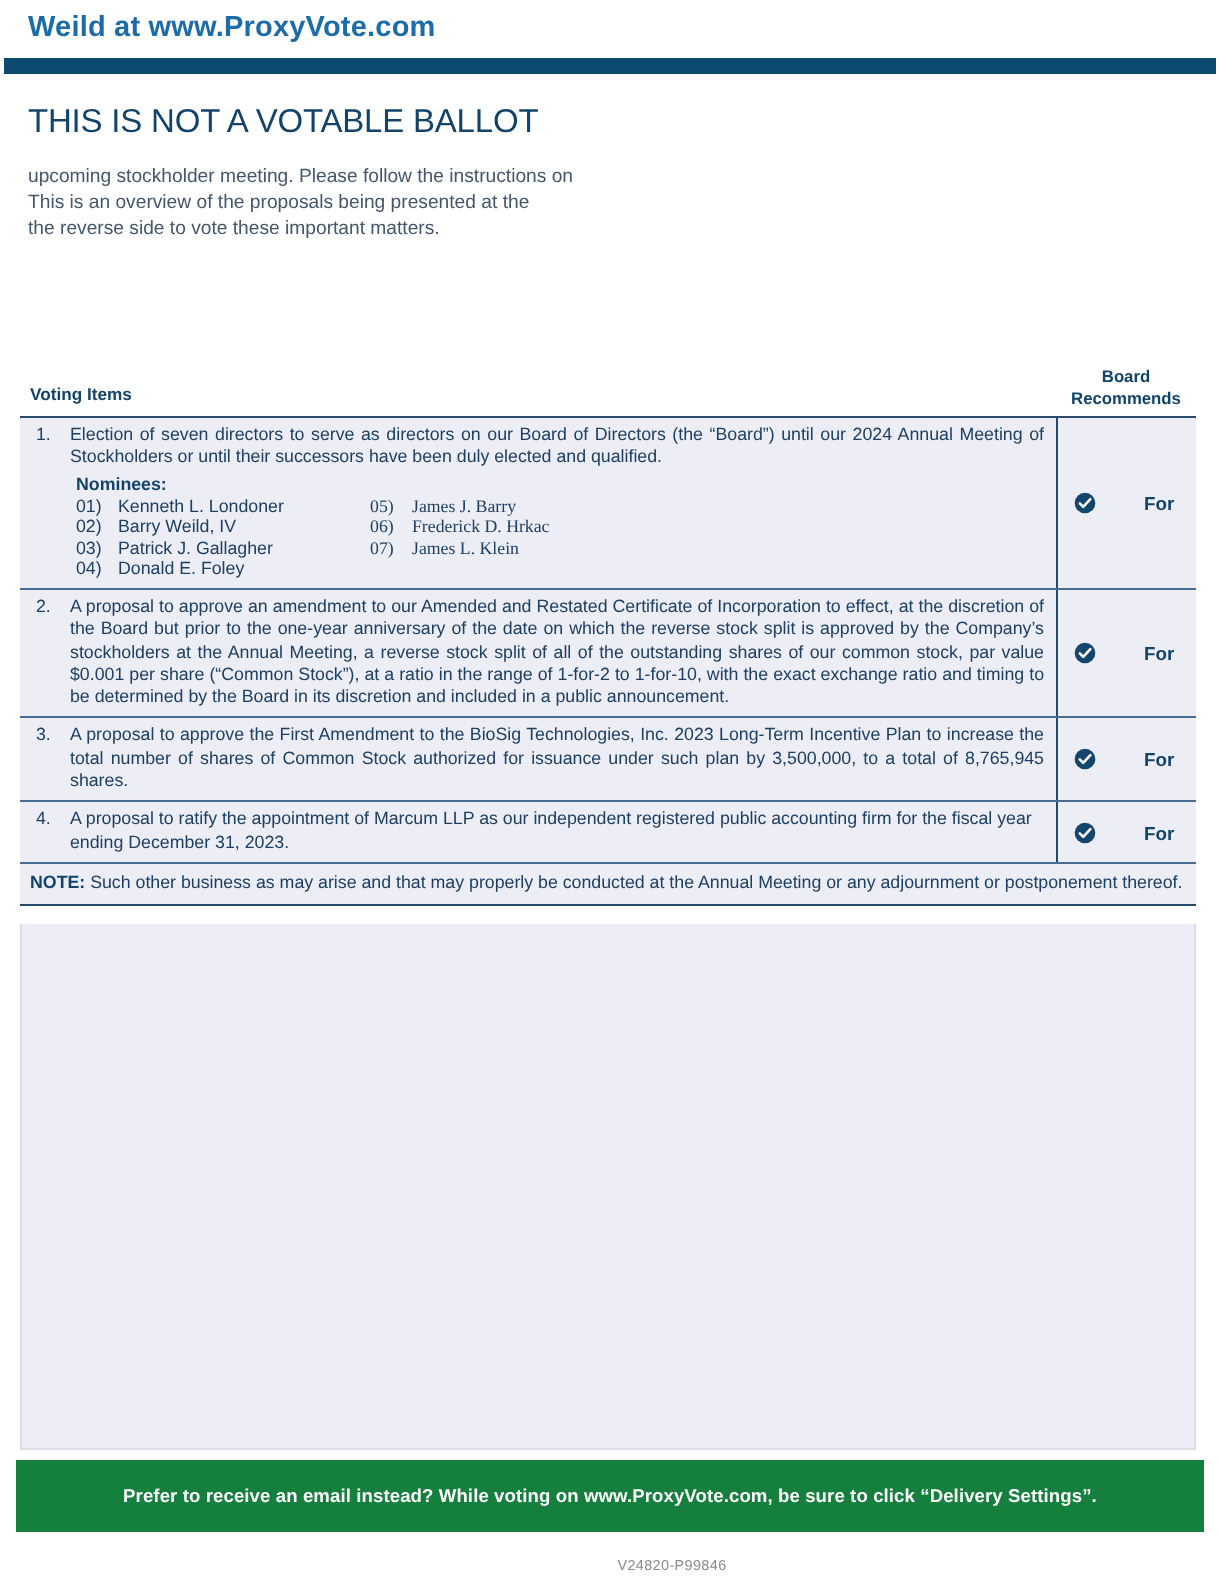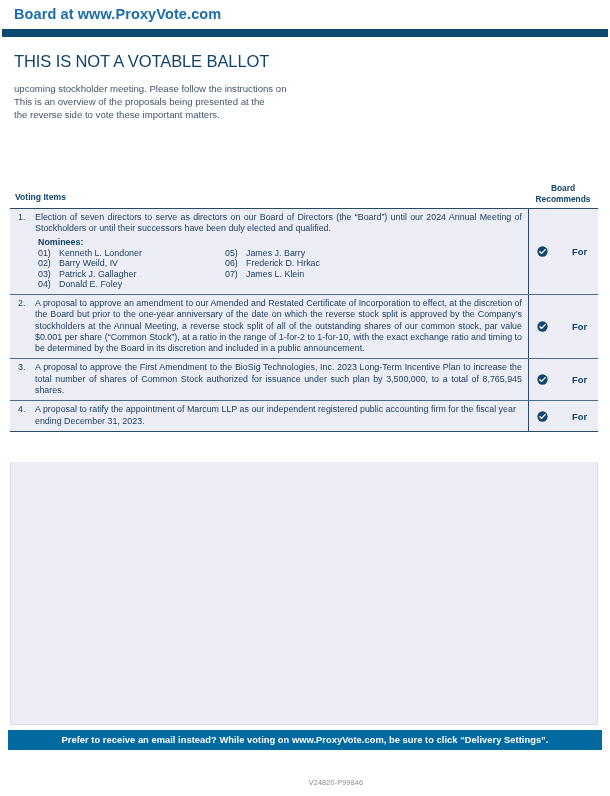--- a/index.html
+++ b/index.html
@@ -156,26 +156,25 @@
   .nominees-label {
     font-size: 8.9px;
     font-weight: bold;
     color: #12436b;
     margin: 2px 0 1px 23px;
   }
 
   .nominee-grid {
     margin-left: 23px;
     display: flex;
-    gap: 40px;
   }
   .nom-col {
     display: block;
   }
-  .nom-col.col2 { margin-left: 18px; }
+  .nom-col.col2 { margin-left: 18px; font-family: Liberation Serif, serif; }
   .nom-item {
     font-size: 8.9px;
     line-height: 10.6px;
     color: #1c3f63;
     white-space: nowrap;
     display: flex;
   }
   .nom-id {
     flex: 0 0 21px;
   }
@@ -232,22 +231,22 @@
     border: 1px solid #dcdce8;
     border-top: none;
   }
 
   
   .footer-bar {
     position: absolute;
     left: 8px;
     top: 730px;
     width: 594px;
-    height: 20px;
-    background: #0369a1;
+    height: 36px;
+    background: #15803d;
     display: flex;
     align-items: center;
     justify-content: center;
   }
   .footer-bar .footer-text {
     font-size: 9.3px;
     font-weight: bold;
     color: #ffffff;
     white-space: nowrap;
     letter-spacing: 0.05px;
@@ -264,21 +263,21 @@
     color: #8a8a8a;
     letter-spacing: 0.2px;
     margin-left: 31px;
   }
 </style>
 </head>
 <body>
 
 <div class="page">
 
-  <div class="top-title">Board at www.ProxyVote.com</div>
+  <div class="top-title">Weild at www.ProxyVote.com</div>
 
   <div class="title-rule"></div>
 
   <div class="headline">THIS IS NOT A VOTABLE BALLOT</div>
 
   <div class="intro">
     <div>upcoming stockholder meeting. Please follow the instructions on</div>
     <div>This is an overview of the proposals being presented at the</div>
     <div>the reverse side to vote these important matters.</div>
   </div>
@@ -395,20 +394,25 @@
           <div class="rec">
             <svg class="rec-icon" viewBox="0 0 16 16">
               <circle cx="8" cy="8" r="7.5" fill="#14456d"></circle>
               <path d="M4.2 8.3 L6.7 10.8 L11.9 5.2" fill="none" stroke="#ffffff" stroke-width="1.9" stroke-linecap="round" stroke-linejoin="round"></path>
             </svg>
             <span class="rec-label">For</span>
           </div>
         </div>
       </div>
 
+      <div class="vt-row note-row">
+        <div class="vt-cell-items">
+          <div class="note-text"><b>NOTE:</b><span> Such other business as may arise and that may properly be conducted at the Annual Meeting or any adjournment or postponement thereof.</span></div>
+        </div>
+      </div>
 
     </div>
   </div>
 
   <div class="blank-area"></div>
 
   <div class="footer-bar">
     <span class="footer-text">Prefer to receive an email instead? While voting on www.ProxyVote.com, be sure to click “Delivery Settings”.</span>
   </div>
 

